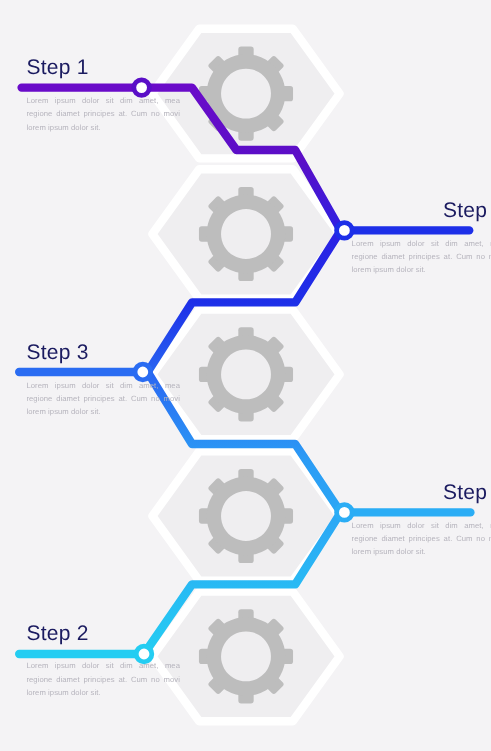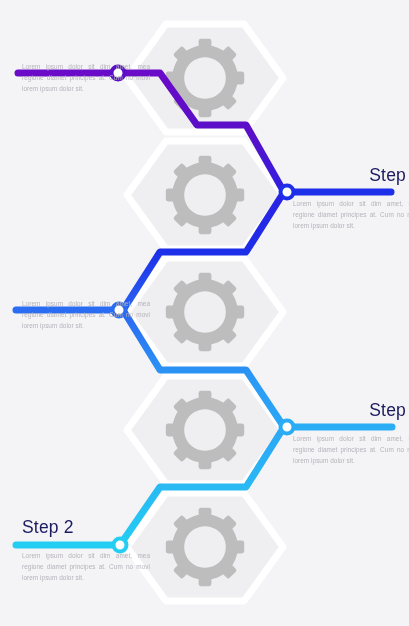--- a/index.html
+++ b/index.html
@@ -153,29 +153,31 @@
     <g>
       <circle cx="118" cy="73" r="6.5" fill="#ffffff" stroke="#5a0ec7" stroke-width="4"></circle>
       <circle cx="287" cy="192" r="6.5" fill="#ffffff" stroke="#1d2fe8" stroke-width="4"></circle>
       <circle cx="119" cy="310" r="6.5" fill="#ffffff" stroke="#2a6cf2" stroke-width="4"></circle>
       <circle cx="287" cy="427" r="6.5" fill="#ffffff" stroke="#2badf5" stroke-width="4"></circle>
       <circle cx="120" cy="545" r="6.5" fill="#ffffff" stroke="#24cdf2" stroke-width="4"></circle>
     </g>
   </svg>
 
   <div class="step-block align-left" id="step-1">
+    <div class="step-title">Step 1</div>
     <div class="step-body">Lorem ipsum dolor sit dim amet, mea regione diamet principes at. Cum no movi lorem ipsum dolor sit.</div>
   </div>
 
   <div class="step-block align-right" id="step-2">
     <div class="step-title">Step 2</div>
     <div class="step-body">Lorem ipsum dolor sit dim amet, mea regione diamet principes at. Cum no movi lorem ipsum dolor sit.</div>
   </div>
 
   <div class="step-block align-left" id="step-3">
+    <div class="step-title">Step 3</div>
     <div class="step-body">Lorem ipsum dolor sit dim amet, mea regione diamet principes at. Cum no movi lorem ipsum dolor sit.</div>
   </div>
 
   <div class="step-block align-right" id="step-4">
     <div class="step-title">Step 4</div>
     <div class="step-body">Lorem ipsum dolor sit dim amet, mea regione diamet principes at. Cum no movi lorem ipsum dolor sit.</div>
   </div>
 
   <div class="step-block align-left" id="step-5">
     <div class="step-title">Step 2</div>

